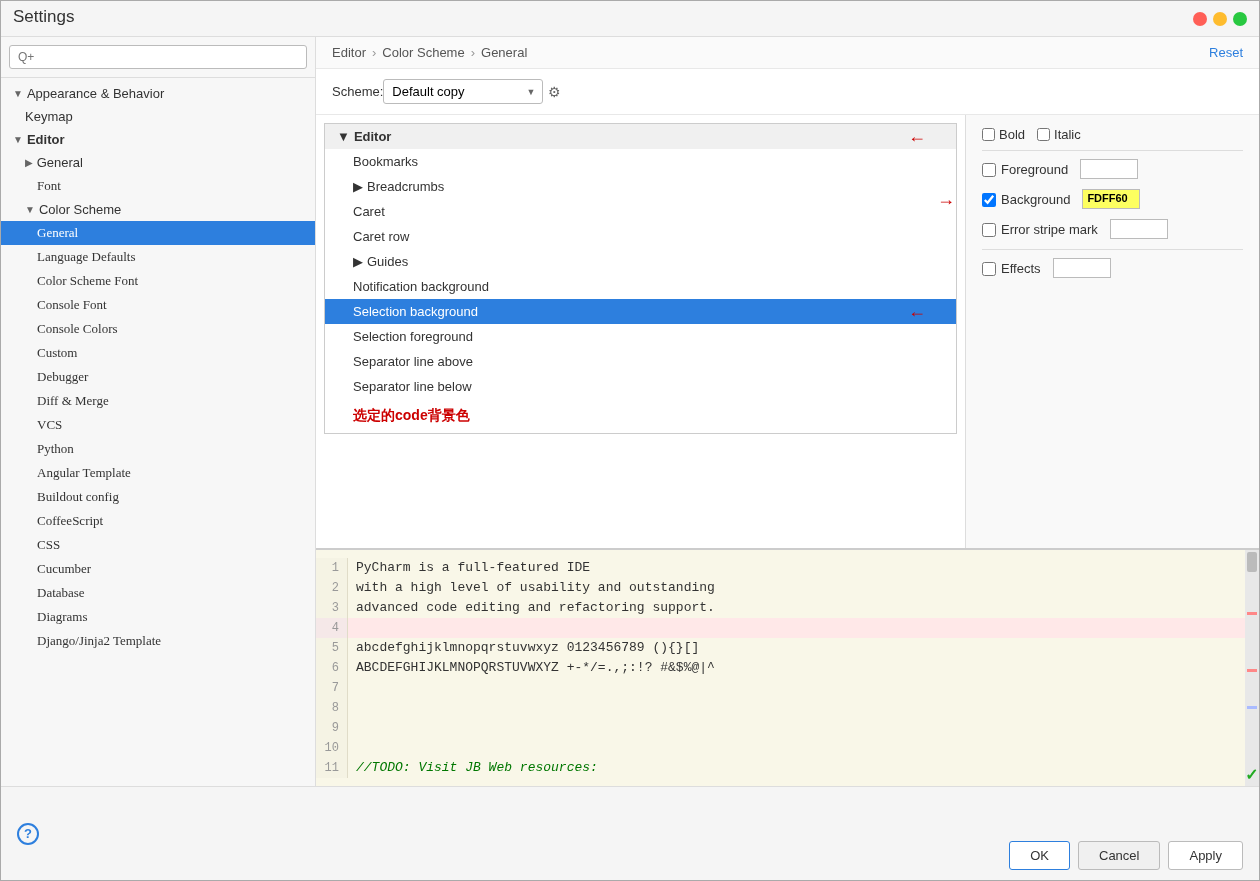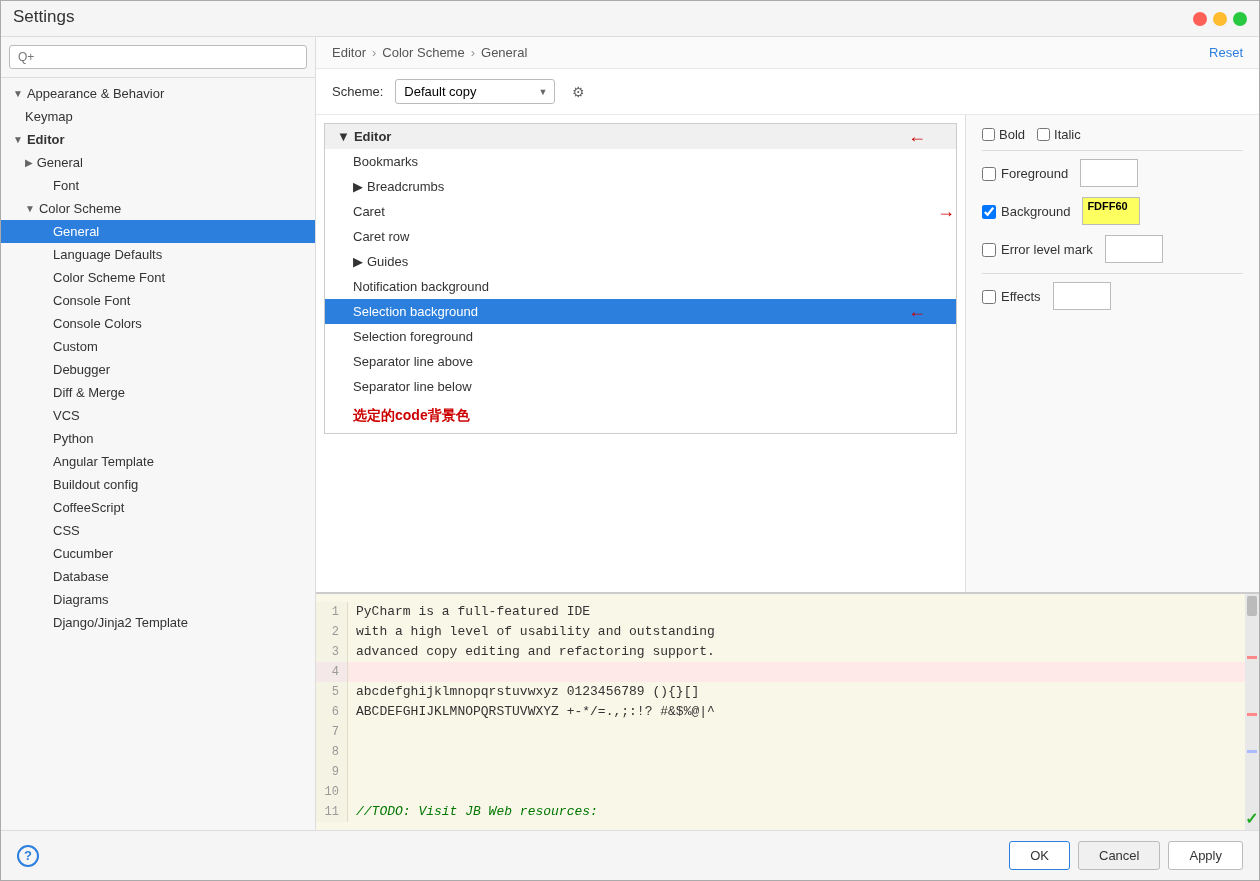--- a/index.html
+++ b/index.html
@@ -17,71 +17,71 @@
 
     
     .sidebar { width: 315px; border-right: 1px solid #ddd; display: flex; flex-direction: column; background: #f7f7f7; }
     .search-box { padding: 8px; border-bottom: 1px solid #ddd; }
     .search-input { width: 100%; padding: 4px 8px; border: 1px solid #bbb; border-radius: 3px; font-size: 12px; background: white; }
     .sidebar-tree { flex: 1; overflow-y: auto; padding: 4px 0; }
     .sidebar-item { padding: 4px 12px; cursor: pointer; color: #333; display: flex; align-items: center; gap: 4px; }
     .sidebar-item.selected { background: #2d7fde; color: white; }
     .sidebar-item .arrow { font-size: 10px; color: #666; }
     .sidebar-indent-1 { padding-left: 24px; }
-    .sidebar-indent-2 { padding-left: 52px; }
+    .sidebar-indent-2 { padding-left: 36px; font-family: Liberation Serif, serif; }
 
     
     .main-panel { flex: 1; display: flex; flex-direction: column; background: #fff; }
     .breadcrumb { padding: 8px 16px; border-bottom: 1px solid #e8e8e8; display: flex; align-items: center; justify-content: space-between; background: #fafafa; }
     .breadcrumb-path { display: flex; align-items: center; gap: 6px; color: #555; font-size: 13px; }
     .breadcrumb-sep { color: #999; }
     .reset-link { color: #2d7fde; font-size: 13px; text-decoration: none; cursor: pointer; }
 
-    .scheme-row { padding: 10px 16px; display: flex; align-items: center; gap: 12px; border-bottom: 1px solid #e8e8e8; }
+    .scheme-row { padding: 10px 16px; display: flex; align-items: center; border-bottom: 1px solid #e8e8e8; }
     .scheme-label { font-size: 13px; color: #333; }
     .scheme-select { padding: 4px 24px 4px 8px; border: 1px solid #bbb; border-radius: 3px; font-size: 13px; background: white; appearance: none; min-width: 160px; cursor: pointer; }
     .scheme-select-wrapper { position: relative; display: inline-flex; align-items: center; }
     .scheme-select-wrapper::after { content: '▼'; font-size: 9px; position: absolute; right: 8px; pointer-events: none; color: #666; }
     .gear-icon-btn { width: 22px; height: 22px; display: flex; align-items: center; justify-content: center; cursor: pointer; color: #666; font-size: 14px; }
 
     .panels { display: flex; flex: 1; overflow: hidden; }
 
     
     .items-panel { width: 650px; border-right: 1px solid #ddd; overflow-y: auto; padding: 8px; }
     .items-panel-inner { border: 1px solid #ccc; background: white; }
     .tree-item { padding: 5px 12px; cursor: pointer; color: #333; display: flex; align-items: center; gap: 4px; }
     .tree-item.selected { background: #2d7fde; color: white; }
     .tree-indent-1 { padding-left: 28px; }
 
     
     .options-panel { flex: 1; padding: 12px 16px; background: #f9f9f9; }
     .options-row { display: flex; align-items: center; gap: 12px; margin-bottom: 10px; }
     .options-row label { display: flex; align-items: flex-end; gap: 5px; font-size: 13px; color: #333; cursor: pointer; }
     .options-row input[type=checkbox] { width: 14px; height: 14px; }
-    .color-swatch { width: 58px; height: 28px; border: 1px solid #bbb; cursor: pointer; display: inline-block; }
+    .color-swatch { width: 58px; height: 20px; border: 1px solid #bbb; cursor: pointer; display: inline-block; }
     .color-swatch.yellow { background: #FDFF60; }
     .color-swatch.empty { background: white; }
     .bold-italic-row { display: flex; gap: 12px; margin-bottom: 4px; }
     .bold-italic-row label { display: flex; align-items: center; gap: 4px; font-size: 13px; color: #333; }
     .separator { border: none; border-top: 1px solid #ddd; margin: 8px 0; }
     .effects-select { padding: 3px 20px 3px 6px; border: 1px solid #bbb; border-radius: 3px; font-size: 12px; background: white; appearance: none; min-width: 120px; }
     .effects-select-wrap { position: relative; display: inline-flex; }
     .effects-select-wrap::after { content: '▼'; font-size: 9px; position: absolute; right: 6px; top: 50%; transform: translateY(-50%); pointer-events: none; color: #666; }
     .code-preview { padding: 8px 0; font-family: 'Courier New', monospace; font-size: 13px; color: #333; overflow: hidden; }
     .code-line { display: flex; align-items: stretch; min-height: 20px; }
     .line-num { width: 32px; text-align: right; padding-right: 8px; color: #999; font-size: 12px; background: #f5f3e4; border-right: 1px solid #e0dcc8; flex-shrink: 0; display: flex; align-items: center; justify-content: flex-end; padding-top: 2px; padding-bottom: 2px; }
     .line-content { padding: 2px 8px; flex: 1; }
     .line-pink { background: #ffe8e8; }
     .code-text { white-space: pre; }
     .text-green { color: #007700; }
 
     
     .bottom-bar { padding: 10px 16px; border-top: 1px solid #ddd; display: flex; align-items: center; justify-content: space-between; background: #f5f5f5; }
     .bottom-right { display: flex; gap: 8px; }
-    .btn { padding: 6px 20px; border: 1px solid #bbb; border-radius: 3px; background: #f0f0f0; font-size: 13px; cursor: pointer; color: #333; }
+    .btn { padding: 6px 20px; border: 1px solid #bbb; border-radius: 3px; background: #f0f0f0; font-size: 13px; cursor: pointer; color: #333; margin-top: 44px; }
     .btn-ok { background: white; border-color: #2d7fde; }
     .btn-apply { background: white; }
     .help-icon { width: 22px; height: 22px; border-radius: 50%; border: 2px solid #2d7fde; color: #2d7fde; display: flex; align-items: center; justify-content: center; font-size: 13px; font-weight: bold; cursor: pointer; }
 
     .preview-container { display: flex; border-top: 2px solid #ccc; }
     .preview-main { flex: 1; }
   </style>
 </head>
 <body>
 
@@ -326,21 +326,21 @@
               <span>Background</span>
             </label>
             <div class="color-swatch yellow">
               <span style="font-size:11px;font-weight:bold;padding:2px 4px;display:block;">FDFF60</span>
             </div>
           </div>
 
           <div class="options-row">
             <label>
               <input type="checkbox" style="">
-              <span>Error level mark</span>
+              <span>Error stripe mark</span>
             </label>
             <div class="color-swatch empty"></div>
           </div>
           <hr class="separator">
 
           <div class="options-row">
             <label>
               <input type="checkbox" style="">
               <span>Effects</span>
             </label>
@@ -369,21 +369,21 @@
               <div class="line-content">
                 <span class="code-text">with a high level of usability and outstanding</span>
               </div>
             </div>
 
             <div class="code-line">
               <div class="line-num">
                   <span>3</span>
                 </div>
               <div class="line-content">
-                <span class="code-text">advanced copy editing and refactoring support.</span>
+                <span class="code-text">advanced code editing and refactoring support.</span>
               </div>
             </div>
 
             <div class="code-line line-pink">
               <div class="line-num" style="background:#f5e8e8;">
                   <span>4</span>
                 </div>
               <div class="line-content">
                 <span class="code-text"></span>
               </div>

